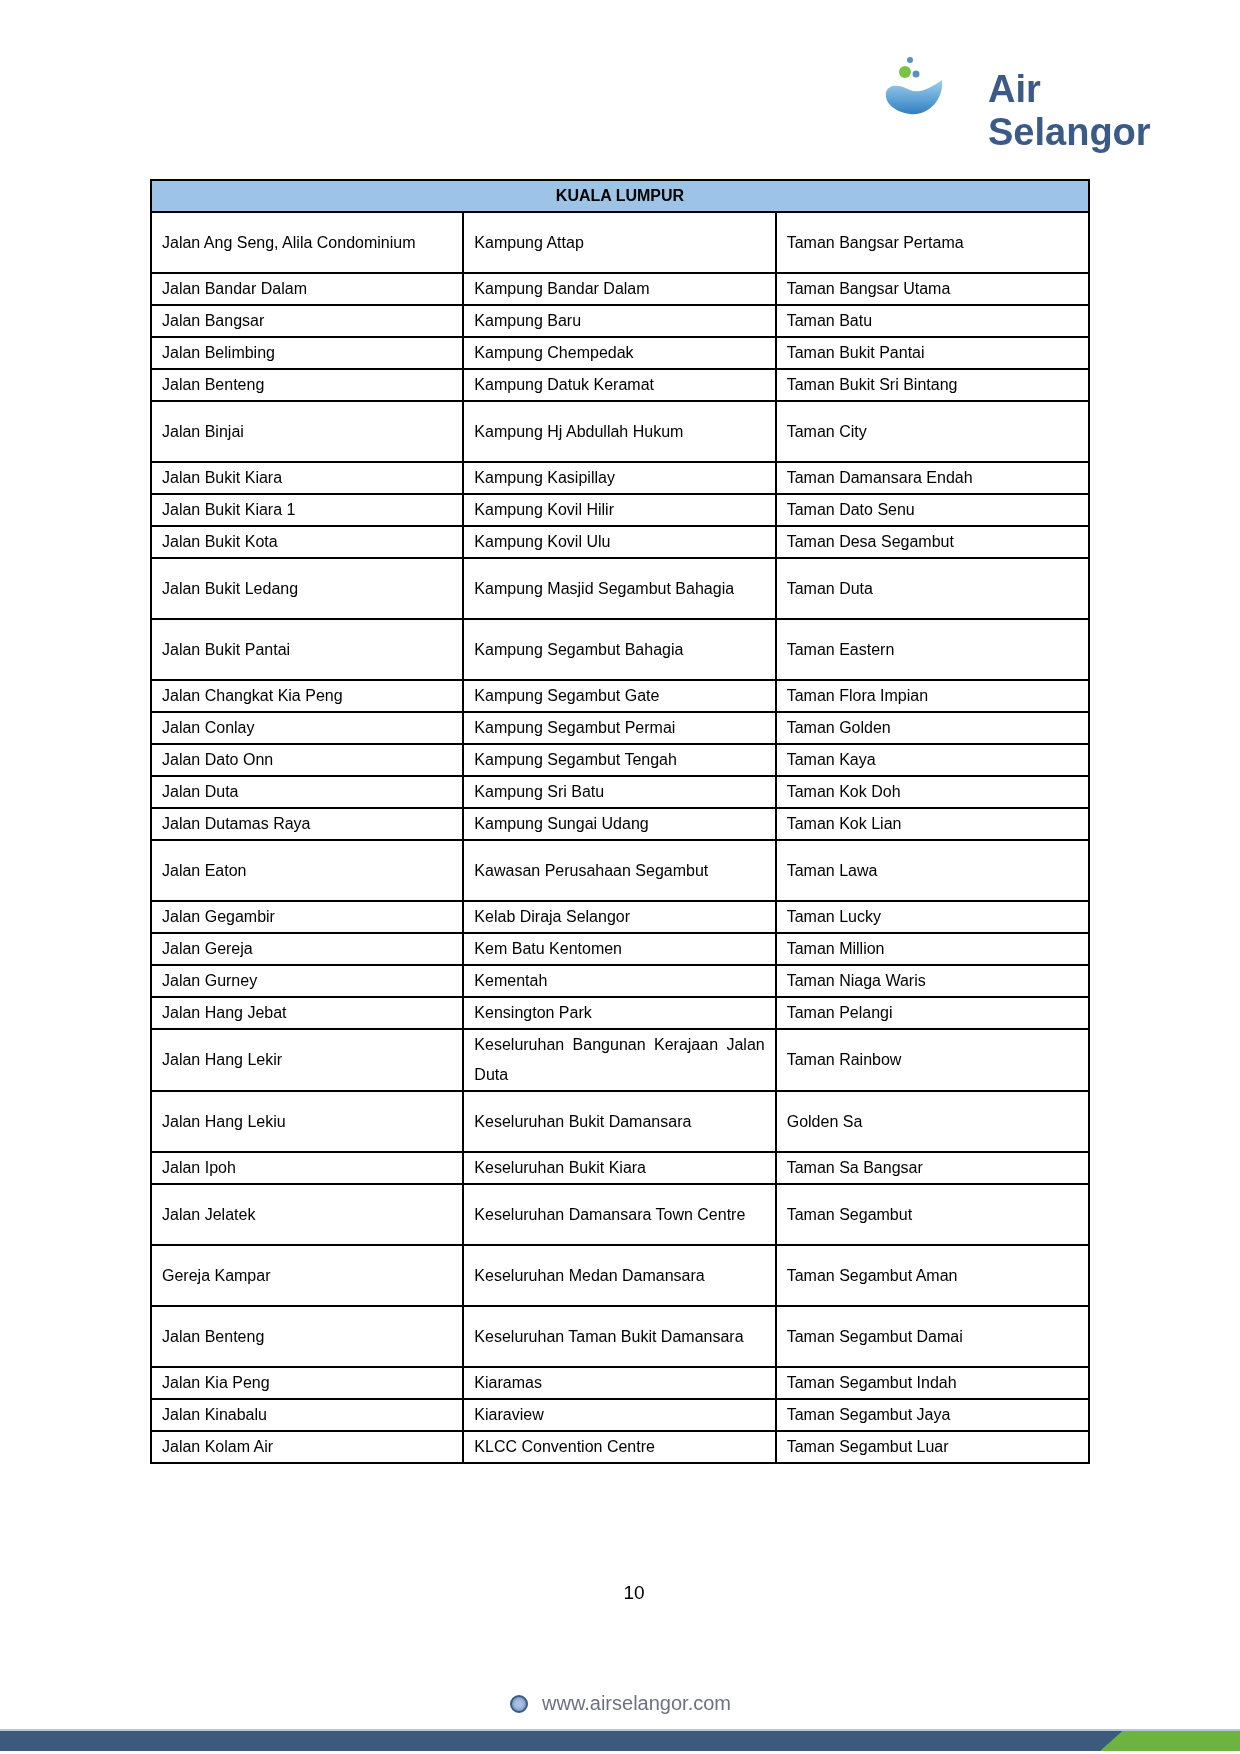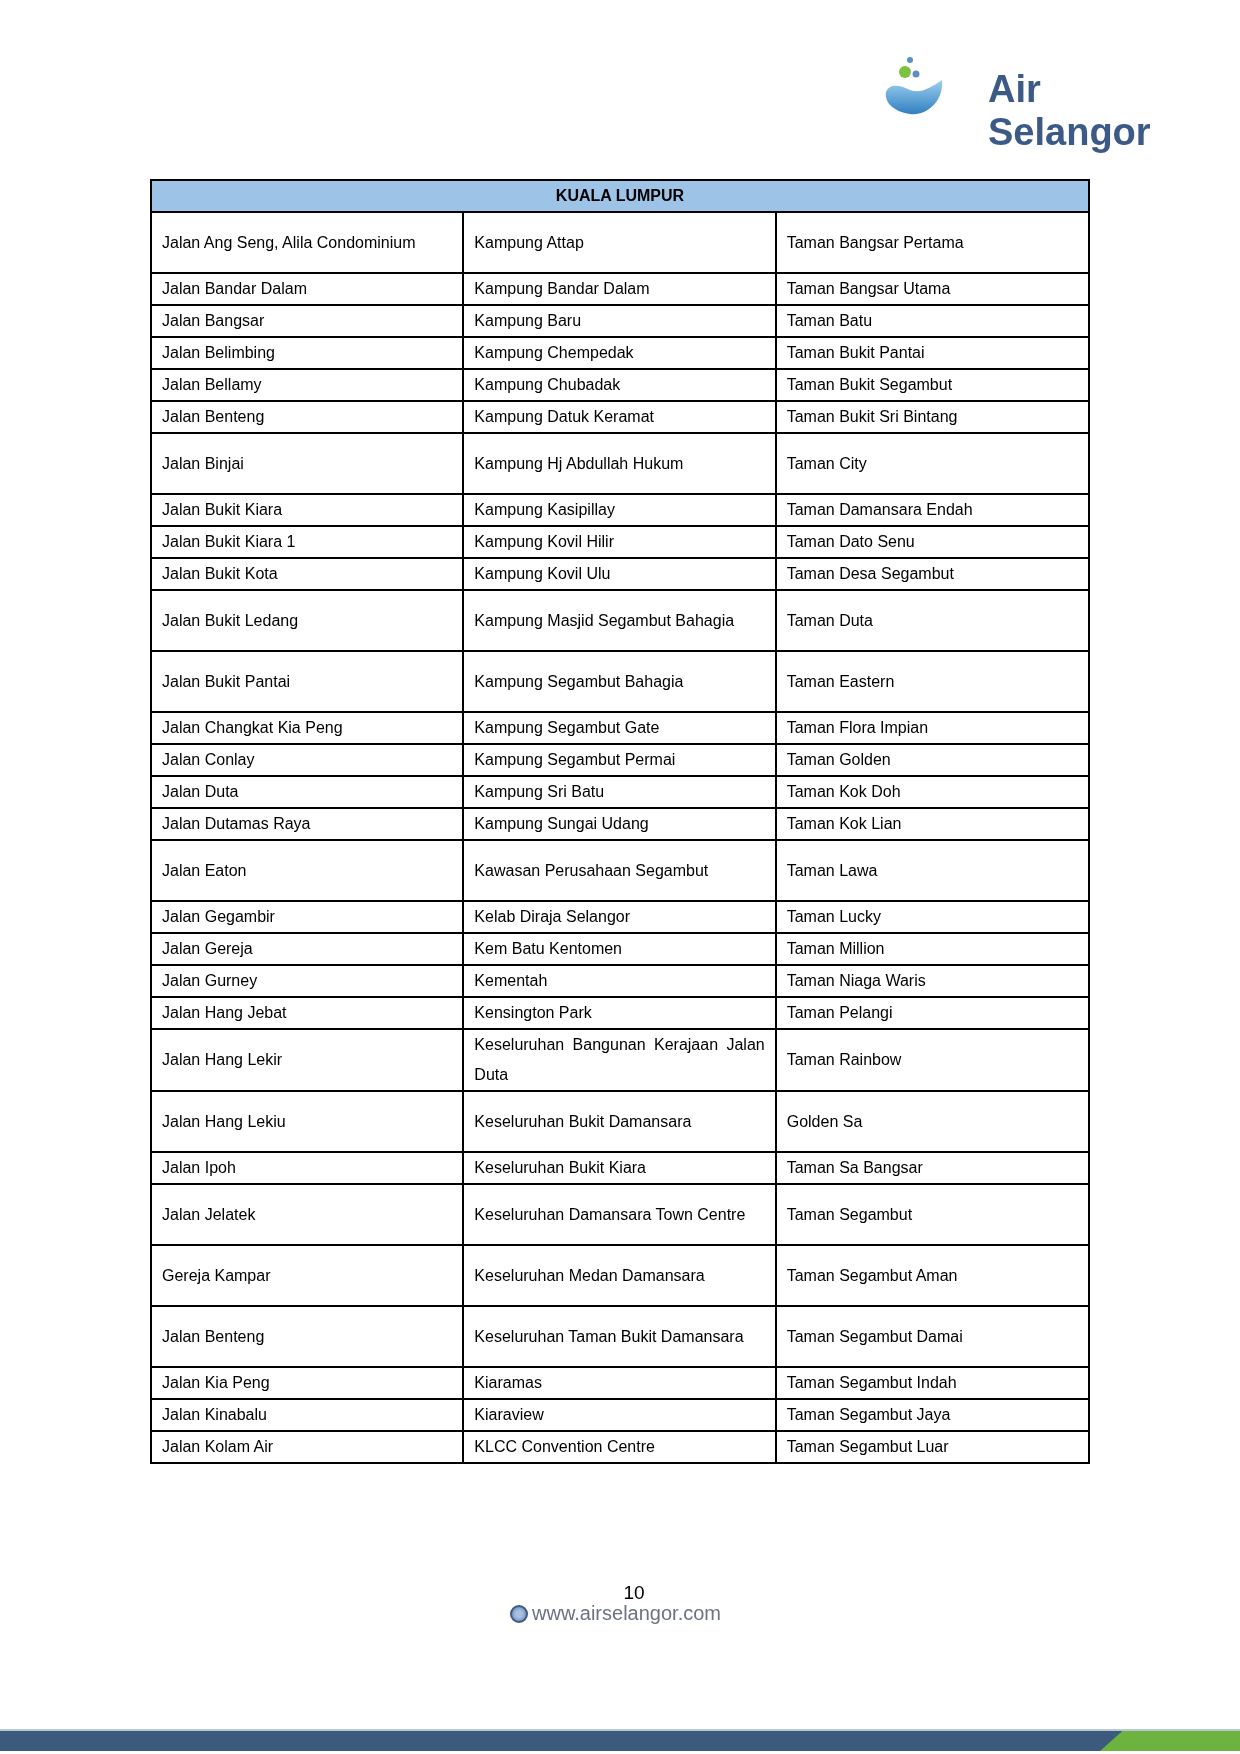--- a/index.html
+++ b/index.html
@@ -8,21 +8,21 @@
   .logo-mark { position: absolute; left: 0; top: 0; width: 70px; height: 70px; }
   .logo-text { position: absolute; left: 68px; top: 16px; font-size: 38px; font-weight: bold; color: #3b5a86; letter-spacing: 0px; margin-left: 40px; }
   table.kl { position: absolute; left: 150px; top: 179px; width: 940px; border-collapse: collapse; font-size: 16px; color: #000; }
   table.kl td, table.kl th { border: 2px solid #000; padding: 0 10px; vertical-align: middle; line-height: 30px; }
   table.kl th { background: #9dc3e6; font-weight: bold; height: 29px; text-align: center; }
   table.kl td { height: 29px; }
   table.kl tr.tall td { height: 59px; }
   table.kl td.just { text-align: justify; text-align-last: left; }
   col.c1 { width: 313px; } col.c2 { width: 313px; } col.c3 { width: 314px; }
   .page-num { position: absolute; left: 0; width: 1240px; top: 1582px; text-align: center; font-size: 19px; color: #000; margin-left: 14px; }
-  .footer-url { position: absolute; left: 510px; top: 1602px; font-size: 20px; color: #6b7280; display: flex; align-items: center; gap: 4px; }
+  .footer-url { position: absolute; left: 510px; top: 1692px; font-size: 20px; color: #6b7280; display: flex; align-items: center; gap: 14px; }
   .globe { width: 18px; height: 18px; border-radius: 50%; border: 2px solid #3b5a86; box-sizing: border-box; background: radial-gradient(circle, #a9c1de 30%, #5b7fae 100%); }
   .bar { position: absolute; left: 0; top: 1731px; width: 1240px; height: 20px; background: #3b5a7c; }
   .bar-green { position: absolute; right: 0; top: 0; width: 140px; height: 20px; background: #6db33f; clip-path: polygon(16% 0, 100% 0, 100% 100%, 0 100%); }
   .bar-line { position: absolute; left: 0; top: 1729px; width: 1240px; height: 2px; background: #b9c6d6; }
 </style>
 </head>
 <body>
 
 <div class="logo">
   <svg class="logo-mark" viewBox="0 0 70 70">
@@ -66,25 +66,20 @@
         <td>Jalan Bangsar</td>
         <td>Kampung Baru</td>
         <td>Taman Batu</td>
       </tr>
       <tr>
         <td>Jalan Belimbing</td>
         <td>Kampung Chempedak</td>
         <td>Taman Bukit Pantai</td>
       </tr>
       <tr>
-        <td>Jalan Bellamy</td>
-        <td>Kampung Chubadak</td>
-        <td>Taman Bukit Segambut</td>
-      </tr>
-      <tr>
         <td>Jalan Benteng</td>
         <td>Kampung Datuk Keramat</td>
         <td>Taman Bukit Sri Bintang</td>
       </tr>
       <tr class="tall">
         <td class="just">Jalan Binjai</td>
         <td class="just">Kampung Hj Abdullah Hukum</td>
         <td>Taman City</td>
       </tr>
       <tr>
@@ -114,20 +109,25 @@
       </tr>
       <tr>
         <td>Jalan Changkat Kia Peng</td>
         <td>Kampung Segambut Gate</td>
         <td>Taman Flora Impian</td>
       </tr>
       <tr>
         <td>Jalan Conlay</td>
         <td>Kampung Segambut Permai</td>
         <td>Taman Golden</td>
+      </tr>
+      <tr>
+        <td>Jalan Dato Onn</td>
+        <td>Kampung Segambut Tengah</td>
+        <td>Taman Kaya</td>
       </tr>
       <tr>
         <td>Jalan Duta</td>
         <td>Kampung Sri Batu</td>
         <td>Taman Kok Doh</td>
       </tr>
       <tr>
         <td>Jalan Dutamas Raya</td>
         <td>Kampung Sungai Udang</td>
         <td>Taman Kok Lian</td>

